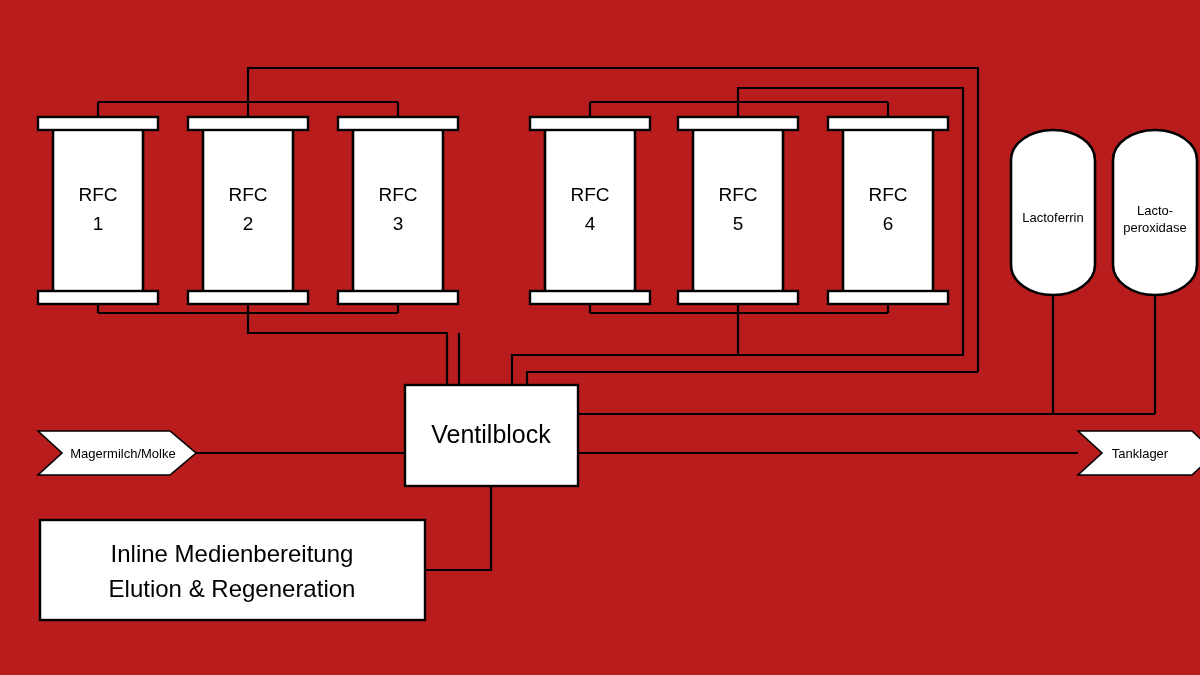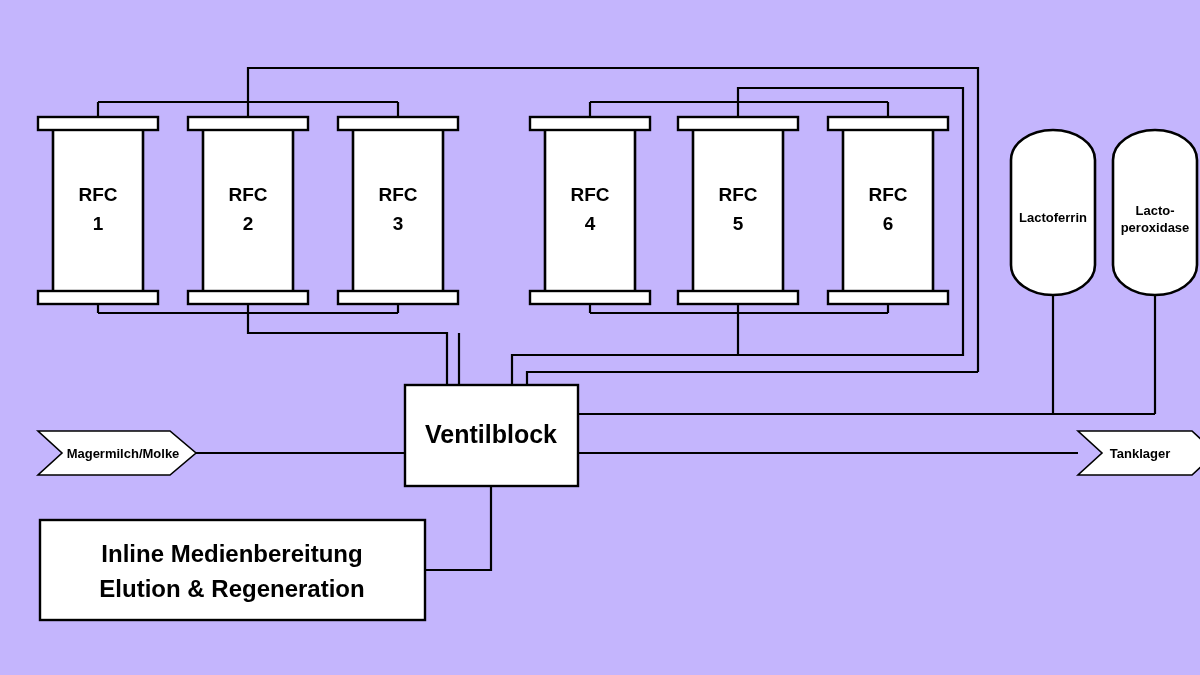--- a/index.html
+++ b/index.html
@@ -1,21 +1,21 @@
 <!DOCTYPE html>
 <html><head>
 <meta charset="utf-8">
 <style>
   html,body{margin:0;padding:0;background:#ffffff;}
   body{
     width:1200px;height:675px;overflow:hidden;
     font-family:"Liberation Sans", sans-serif;
     color:#000000;
   }
-  #stage{position:relative;width:1200px;height:675px;background:#c4b5fd;font-weight:bold;}
+  #stage{position:relative;width:1200px;height:675px;background:#b91c1c;}
   #stage svg{position:absolute;left:0;top:0;display:block;}
   .pipe{stroke:#000000;stroke-width:2.2;fill:none;stroke-linecap:butt;}
   .vessel{stroke:#000000;stroke-width:2.6;fill:#ffffff;}
   .flange{stroke:#000000;stroke-width:2.4;fill:#ffffff;}
   .boxline{stroke:#000000;stroke-width:2.4;fill:#ffffff;}
   .tankline{stroke:#000000;stroke-width:2.6;fill:#ffffff;}
   .chev{stroke:#000000;stroke-width:1.6;fill:#ffffff;}
   text{fill:#000000;font-family:"Liberation Sans", sans-serif;}
   .t-rfc{font-size:19px;text-anchor:middle;}
   .t-vent{font-size:25px;text-anchor:middle;}

